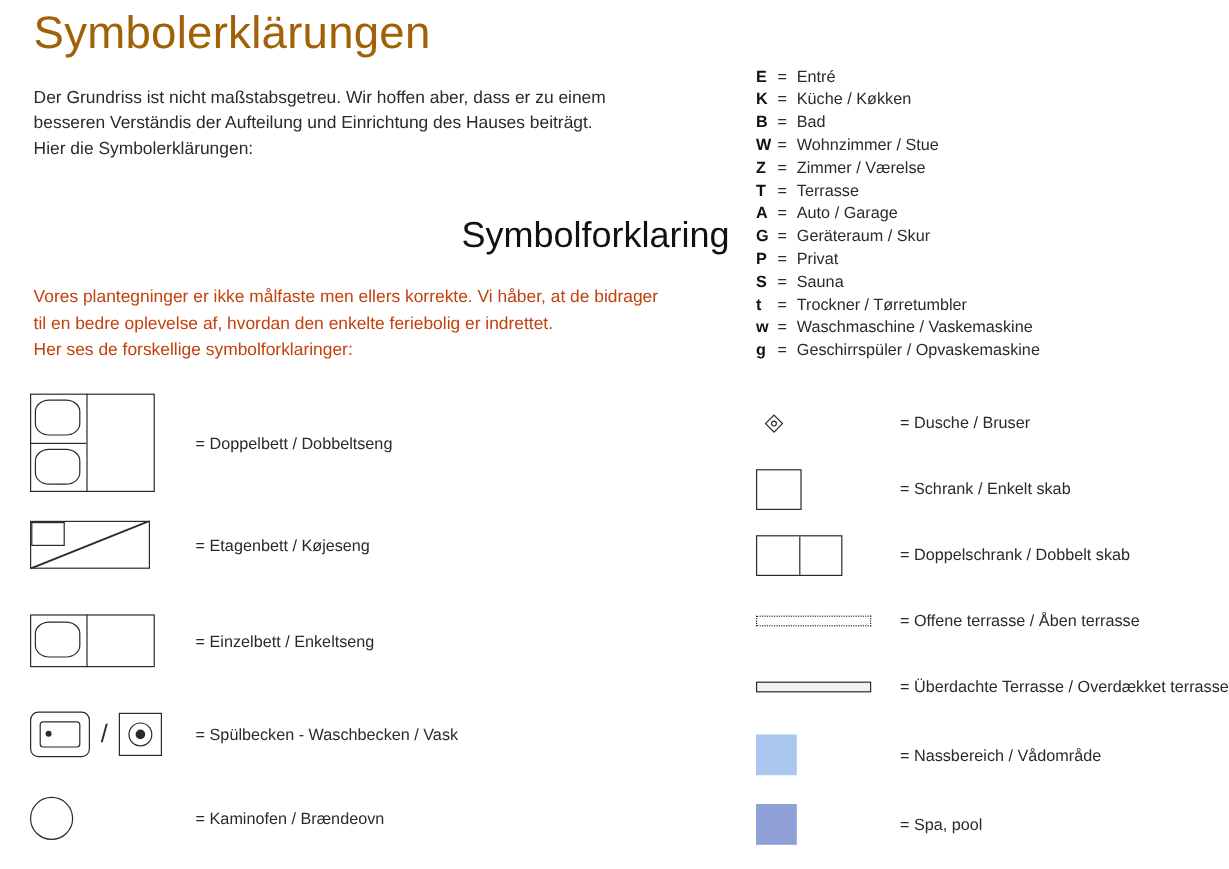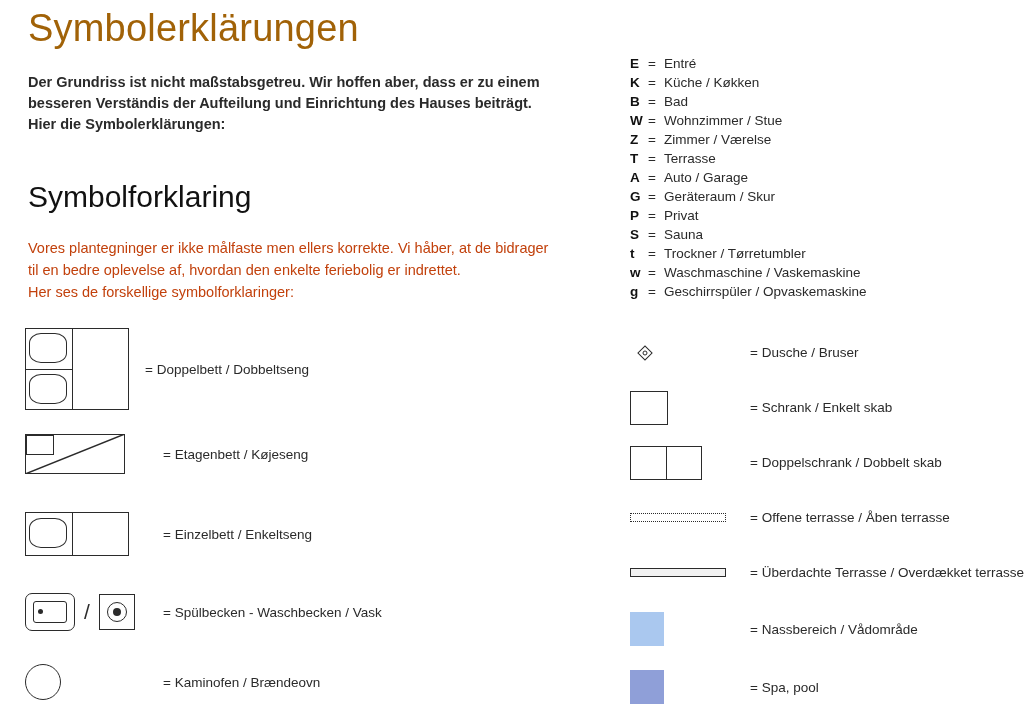--- a/index.html
+++ b/index.html
@@ -31,29 +31,29 @@
     margin: 0;
     padding-top: 6px;
     line-height: 1.2;
   }
   .para {
     font-size: 14.5px;
     line-height: 21px;
     color: #2a2a2a;
     margin-top: 20px;
     white-space: pre-line;
-    font-weight: bold;
   }
   .title-da {
     font-size: 30px;
     font-weight: 400;
     color: #111;
     margin: 0;
     padding-top: 44px;
     line-height: 1.2;
+    text-align: right;
   }
   .para2 {
     font-size: 14.5px;
     line-height: 22px;
     color: #c2410c;
     margin-top: 22px;
     white-space: pre-line;
   }
 
   
@@ -153,21 +153,21 @@
     <div class="sym-row" style="height:88px;">
       <div class="sym-art" style="width:120px;">
         <div class="double-bed">
           <div class="frame"></div>
           <div class="vline"></div>
           <div class="divider"></div>
           <div class="pillow p1"></div>
           <div class="pillow p2"></div>
         </div>
       </div>
-      <div class="sym-label" style="">= Doppelbett / Dobbeltseng</div>
+      <div class="sym-label" style="margin-left:18px;">= Doppelbett / Dobbeltseng</div>
     </div>
 
     <div class="sym-row" style="height:82px;">
       <div class="sym-art" style="width:120px;">
         <div class="bunk-bed">
           <div class="frame"></div>
           <svg class="diag" viewBox="0 0 100 40" preserveAspectRatio="none" aria-hidden="true">
             <line x1="0" y1="40" x2="100" y2="0" stroke="#2b2b2b" stroke-width="1.6" vector-effect="non-scaling-stroke"></line>
           </svg>
           <div class="inner"></div>

